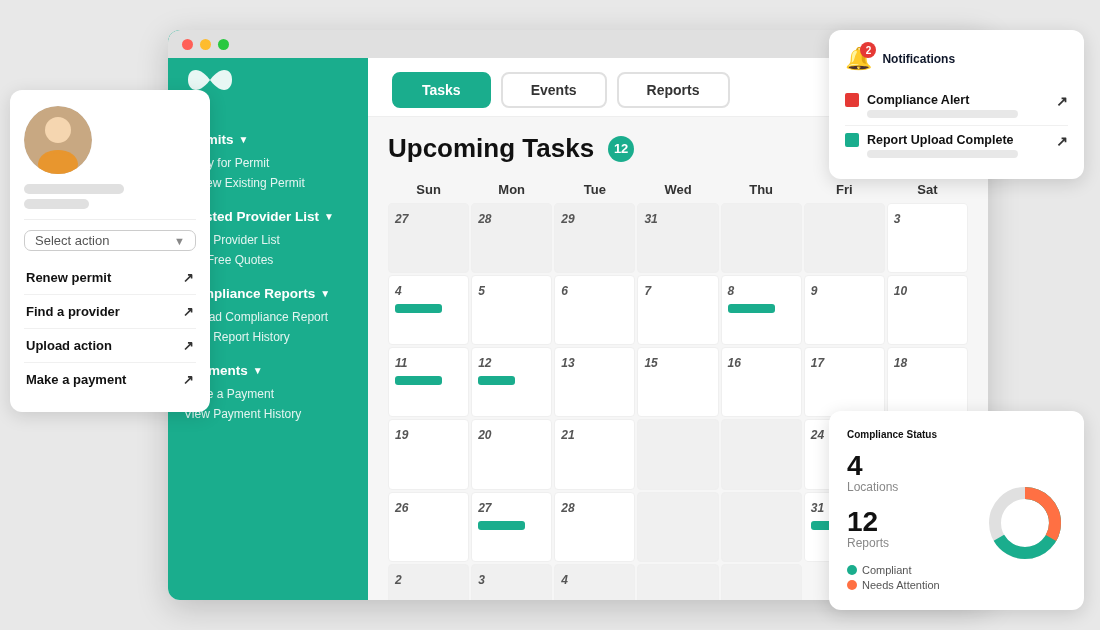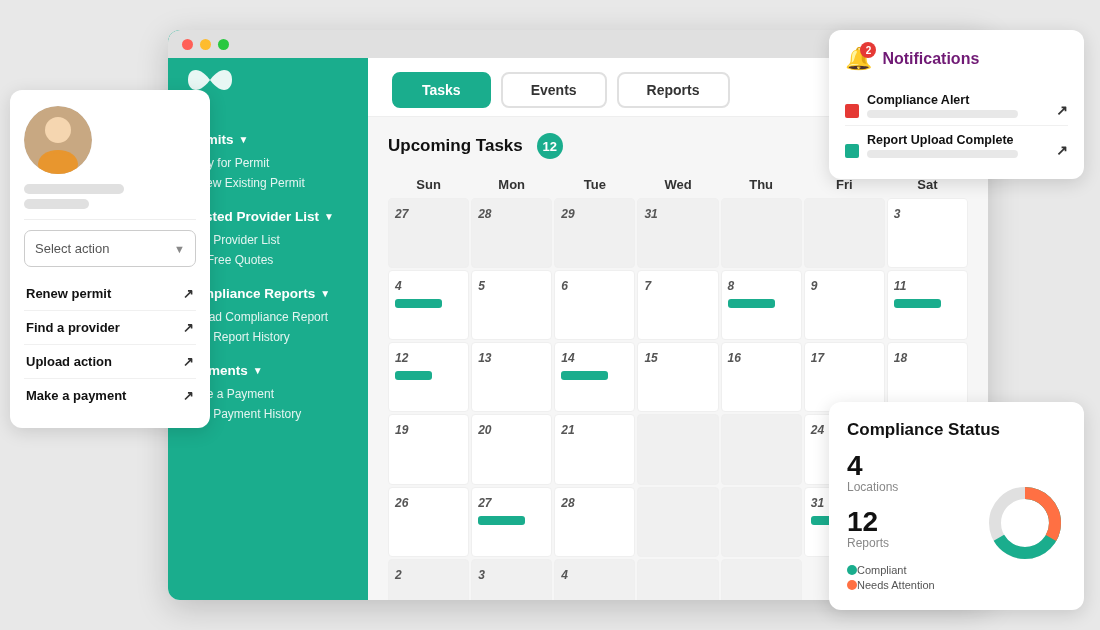--- a/index.html
+++ b/index.html
@@ -104,21 +104,21 @@
       padding: 16px 20px 10px 20px;
       overflow: hidden;
     }
     .calendar-header {
       display: flex;
       align-items: center;
       gap: 14px;
       margin-bottom: 14px;
     }
     .calendar-title {
-      font-size: 17px;
+      font-size: 26px;
       font-weight: 800;
       color: #111;
     }
     .task-badge {
       background: #1aad8d;
       color: #fff;
       border-radius: 50%;
       width: 26px;
       height: 26px;
       display: flex;
@@ -199,21 +199,21 @@
       border-radius: 5px;
       width: 100px;
       margin-bottom: 5px;
     }
     .user-name-placeholder.short { width: 65px; }
     .user-divider { height: 1px; background: #eee; margin: 10px 0; }
 
     .select-dropdown {
       border: 1.5px solid #ccc;
       border-radius: 7px;
-      padding: 10px 10px;
+      padding: 2px 10px;
       font-size: 13px;
       color: #555;
       width: 100%;
       display: flex;
       align-items: center;
       justify-content: space-between;
       cursor: pointer;
       margin-bottom: 10px;
     }
     .select-dropdown .chevron { font-size: 11px; color: #888; }
@@ -271,27 +271,27 @@
       border-radius: 50%;
       width: 16px;
       height: 16px;
       font-size: 10px;
       font-weight: 700;
       display: flex;
       align-items: center;
       justify-content: center;
     }
     .notif-title {
-      font-size: 16px;
+      font-size: 12px;
       font-weight: 800;
-      color: #701a75;
+      color: #0f172a;
     }
     .notif-item {
       display: flex;
-      align-items: flex-end;
+      align-items: flex-start;
       justify-content: space-between;
       padding: 7px 0;
       border-bottom: 1px solid #f0f0f0;
     }
     .notif-item:last-child { border-bottom: none; }
     .notif-dot {
       width: 14px;
       height: 14px;
       border-radius: 2px;
       flex-shrink: 0;
@@ -328,21 +328,21 @@
       right: 16px;
       bottom: 20px;
       width: 255px;
       background: #fff;
       border-radius: 12px;
       box-shadow: 0 4px 18px rgba(0,0,0,0.14);
       padding: 18px 18px 16px 18px;
       z-index: 20;
     }
     .compliance-title {
-      font-size: 17px;
+      font-size: 10px;
       font-weight: 800;
       color: #111;
       margin-bottom: 12px;
     }
     .compliance-body {
       display: flex;
       align-items: center;
       gap: 10px;
     }
     .compliance-stats {
@@ -370,20 +370,21 @@
       width: 82px;
       height: 82px;
     }
     .donut-legend {
       margin-top: 10px;
       font-size: 11px;
     }
     .legend-item {
       display: flex;
       align-items: center;
+      gap: 5px;
       margin-bottom: 3px;
       color: #555;
     }
     .legend-dot {
       width: 10px;
       height: 10px;
       border-radius: 50%;
     }
     .legend-dot.green { background: #1aad8d; }
     .legend-dot.orange { background: #ff7043; }
@@ -498,24 +499,24 @@
         <div class="cal-cell other-month"></div>
 
         <div class="cal-cell"><span class="cal-day-num">3</span></div>
         <div class="cal-cell"><span class="cal-day-num">4</span><div class="cal-event-bar medium"></div></div>
         <div class="cal-cell"><span class="cal-day-num">5</span></div>
         <div class="cal-cell"><span class="cal-day-num">6</span></div>
         <div class="cal-cell"><span class="cal-day-num">7</span></div>
         <div class="cal-cell"><span class="cal-day-num">8</span><div class="cal-event-bar medium"></div></div>
         <div class="cal-cell"><span class="cal-day-num">9</span></div>
 
+        <div class="cal-cell"><span class="cal-day-num">10</span></div>
         <div class="cal-cell"><span class="cal-day-num">11</span><div class="cal-event-bar medium"></div></div>
         <div class="cal-cell"><span class="cal-day-num">12</span><div class="cal-event-bar short"></div></div>
         <div class="cal-cell"><span class="cal-day-num">13</span></div>
-        <div class="cal-cell"><span class="cal-day-num">14</span><div class="cal-event-bar medium"></div></div>
         <div class="cal-cell"><span class="cal-day-num">15</span></div>
         <div class="cal-cell"><span class="cal-day-num">16</span></div>
 
         <div class="cal-cell"><span class="cal-day-num">17</span></div>
         <div class="cal-cell"><span class="cal-day-num">18</span></div>
         <div class="cal-cell"><span class="cal-day-num">19</span></div>
         <div class="cal-cell"><span class="cal-day-num">20</span></div>
         <div class="cal-cell"><span class="cal-day-num">21</span></div>
         <div class="cal-cell other-month"></div>
         <div class="cal-cell other-month"></div>

